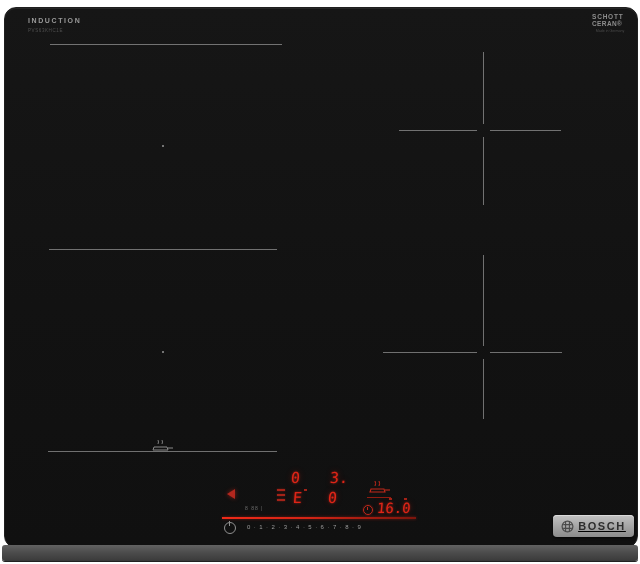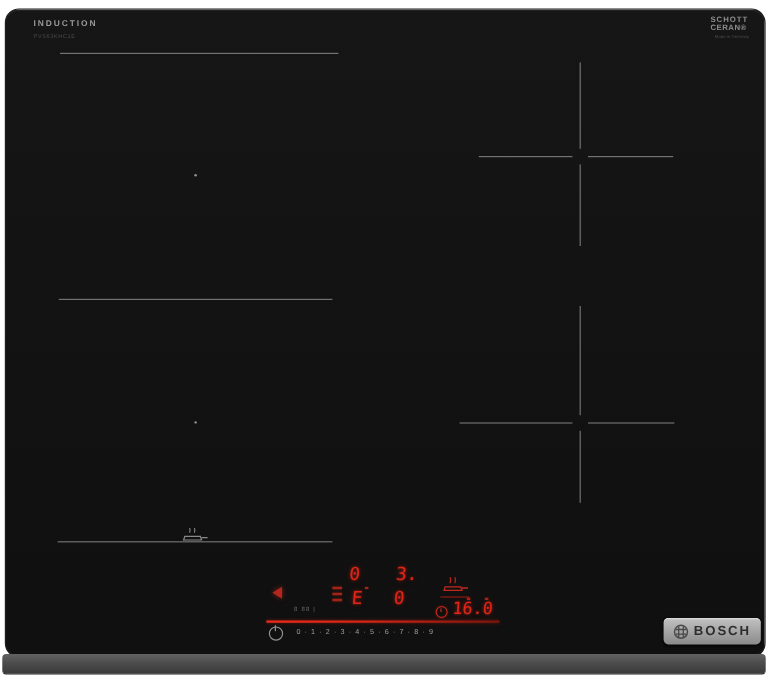--- a/index.html
+++ b/index.html
@@ -48,21 +48,21 @@
              border-radius:50%;}
   .power-sym:after{content:"";position:absolute;left:4px;top:-2px;width:1px;height:5px;background:#909090;}
   .levels{position:absolute;left:247px;top:524px;font-size:6px;letter-spacing:.9px;
           color:#9b9b9b;white-space:nowrap;}
   
   .panicon{position:absolute;}
   
   .badge{position:absolute;left:553px;top:515px;width:81px;height:22px;border-radius:4px;
          background:linear-gradient(180deg,#c2c2c2 0%,#a3a3a3 55%,#8b8b8b 100%);
          box-shadow:inset 0 1px 0 #dadada,0 1px 3px rgba(0,0,0,.8);
-         display:flex;align-items:center;justify-content:center;gap:4px;}
+         display:flex;align-items:center;justify-content:center;gap:4px;text-decoration:underline;}
   .badge .word{font-size:11px;font-weight:bold;letter-spacing:1.6px;color:#2e2e2e;
                font-family:"Liberation Sans",sans-serif;}
 </style>
 </head>
 <body>
 
 <div class="stage">
 
   <div class="glass"></div>
 

